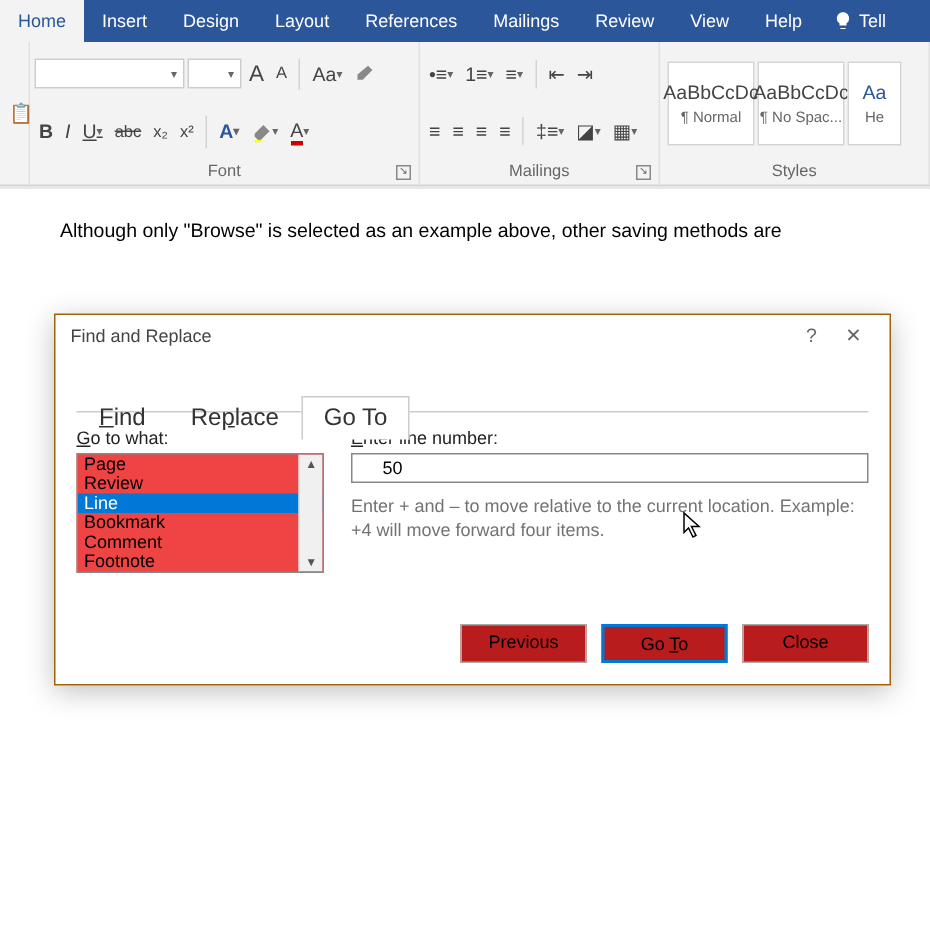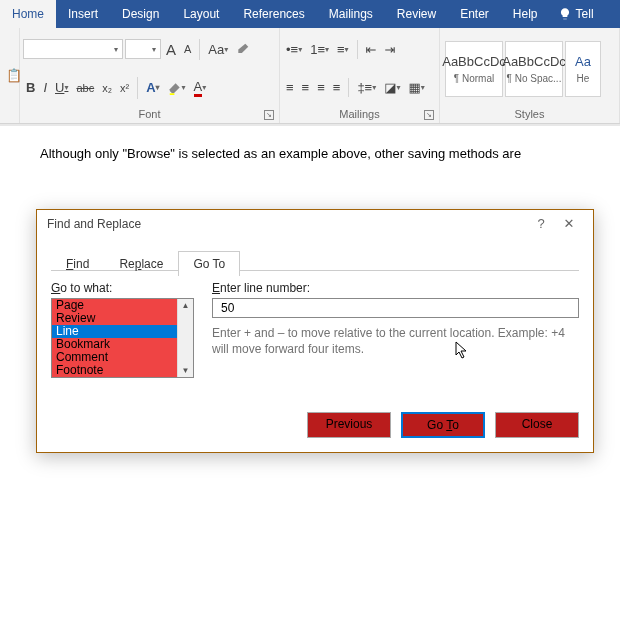--- a/index.html
+++ b/index.html
@@ -25,53 +25,53 @@
 .style-item { border: 1px solid #d4d4d4; background: #fff; width: 58px; height: 56px; display: flex; flex-direction: column; align-items: center; justify-content: center; font-size: 10px; color: #666; cursor: pointer; }
 .style-preview { font-size: 13px; color: #444; margin-bottom: 4px; }
 .doc-area { background: #fff; padding: 20px 40px 0 40px; height: 60px; border-top: 2px solid #e8e8e8;}
 .doc-text { font-size: 13px; color: #000; }
 .dialog { position: absolute; left: 36px; top: 209px; width: 558px; border: 1px solid #a16207; background: #fff; box-shadow: 0 4px 18px rgba(0,0,0,0.25); }
 .dialog-titlebar { display: flex; align-items: center; padding: 6px 10px; font-size: 12px; color: #444; }
 .dialog-titlebar .spacer { flex: 1; }
 .title-btn { width: 28px; text-align: center; color: #666; cursor: pointer; font-size: 13px; }
 .dialog-body { padding: 8px 14px 14px 14px; }
 .dlg-tabs { display: flex; border-bottom: 1px solid #ccc; margin-bottom: 10px; }
-.dlg-tab { padding: 5px 14px; font-size: 12px; color: #333; cursor: pointer; border: 1px solid transparent; border-bottom: none; position: relative; top: 6px; }
+.dlg-tab { padding: 5px 14px; font-size: 16px; color: #333; cursor: pointer; border: 1px solid transparent; border-bottom: none; position: relative; top: 19px; }
 .dlg-tab.active { border-color: #ccc; background: #fff; }
 .goto-row { display: flex; gap: 18px; }
-.goto-col-left { width: 143px; }
+.goto-col-left { width: 165px; }
 .goto-col-right { flex: 1; }
 .field-label { font-size: 12px; color: #222; margin-bottom: 3px; }
 .field-label .ul { text-decoration: underline; }
 .list-box { border: 1px solid #888; background: #ef4444; height: 80px; overflow: hidden; position: relative; font-size: 12px; }
 .list-box .item { padding: 0px 4px; line-height: 13px; cursor: pointer; }
 .list-box .item.selected { background: #0078d7; color: #fff; }
 .list-scroll { position: absolute; right: 0; top: 0; bottom: 0; width: 16px; background: #f0f0f0; border-left: 1px solid #ddd; display: flex; flex-direction: column; justify-content: space-between; align-items: center; }
 .list-scroll .arr { font-size: 8px; color: #555; padding: 2px 0; cursor: pointer; }
-.text-input { border: 1px solid #888; background: #fff; padding: 2px 8px; width: 100%; height: 20px; font-size: 12px; font-family: inherit; }
+.text-input { border: 1px solid #888; background: #fff; padding: 2px 20px; width: 100%; height: 20px; font-size: 12px; font-family: inherit; }
 .hint { font-size: 12px; color: #737373; margin-top: 8px; line-height: 1.3; }
 .dlg-buttons { display: flex; justify-content: flex-end; gap: 10px; margin-top: 34px; }
 .btn { border: 1px solid #aaa; background: #b91c1c; padding: 4px 0; width: 84px; text-align: center; font-size: 12px; cursor: pointer; }
 .btn.default { border: 2px solid #0078d7; }
 .cursor { position: absolute; left: 455px; top: 341px; width: 14px; height: 20px; pointer-events: none; }
 .cursor svg { width: 14px; height: 20px; }
 svg.icon { width: 14px; height: 14px; }
 </style>
 </head>
 <body>
 
 <div class="ribbon-tabs">
   <div class="ribbon-tab active">Home</div>
   <div class="ribbon-tab">Insert</div>
   <div class="ribbon-tab">Design</div>
   <div class="ribbon-tab">Layout</div>
   <div class="ribbon-tab">References</div>
   <div class="ribbon-tab">Mailings</div>
   <div class="ribbon-tab">Review</div>
-  <div class="ribbon-tab">Enter</div>
+  <div class="ribbon-tab">View</div>
   <div class="ribbon-tab">Help</div>
   <div class="tell-me">
     <svg viewBox="0 0 24 24">
         <path fill="#fff" d="M9 21h6v-1H9v1zm3-19C8 2 5 5 5 9c0 2.4 1.2 4.5 3 5.7V17h8v-2.3c1.8-1.2 3-3.3 3-5.7 0-4-3-7-7-7z"></path>
       </svg>
     <span>Tell</span>
   </div>
 </div>
 
 <div class="ribbon-content">

